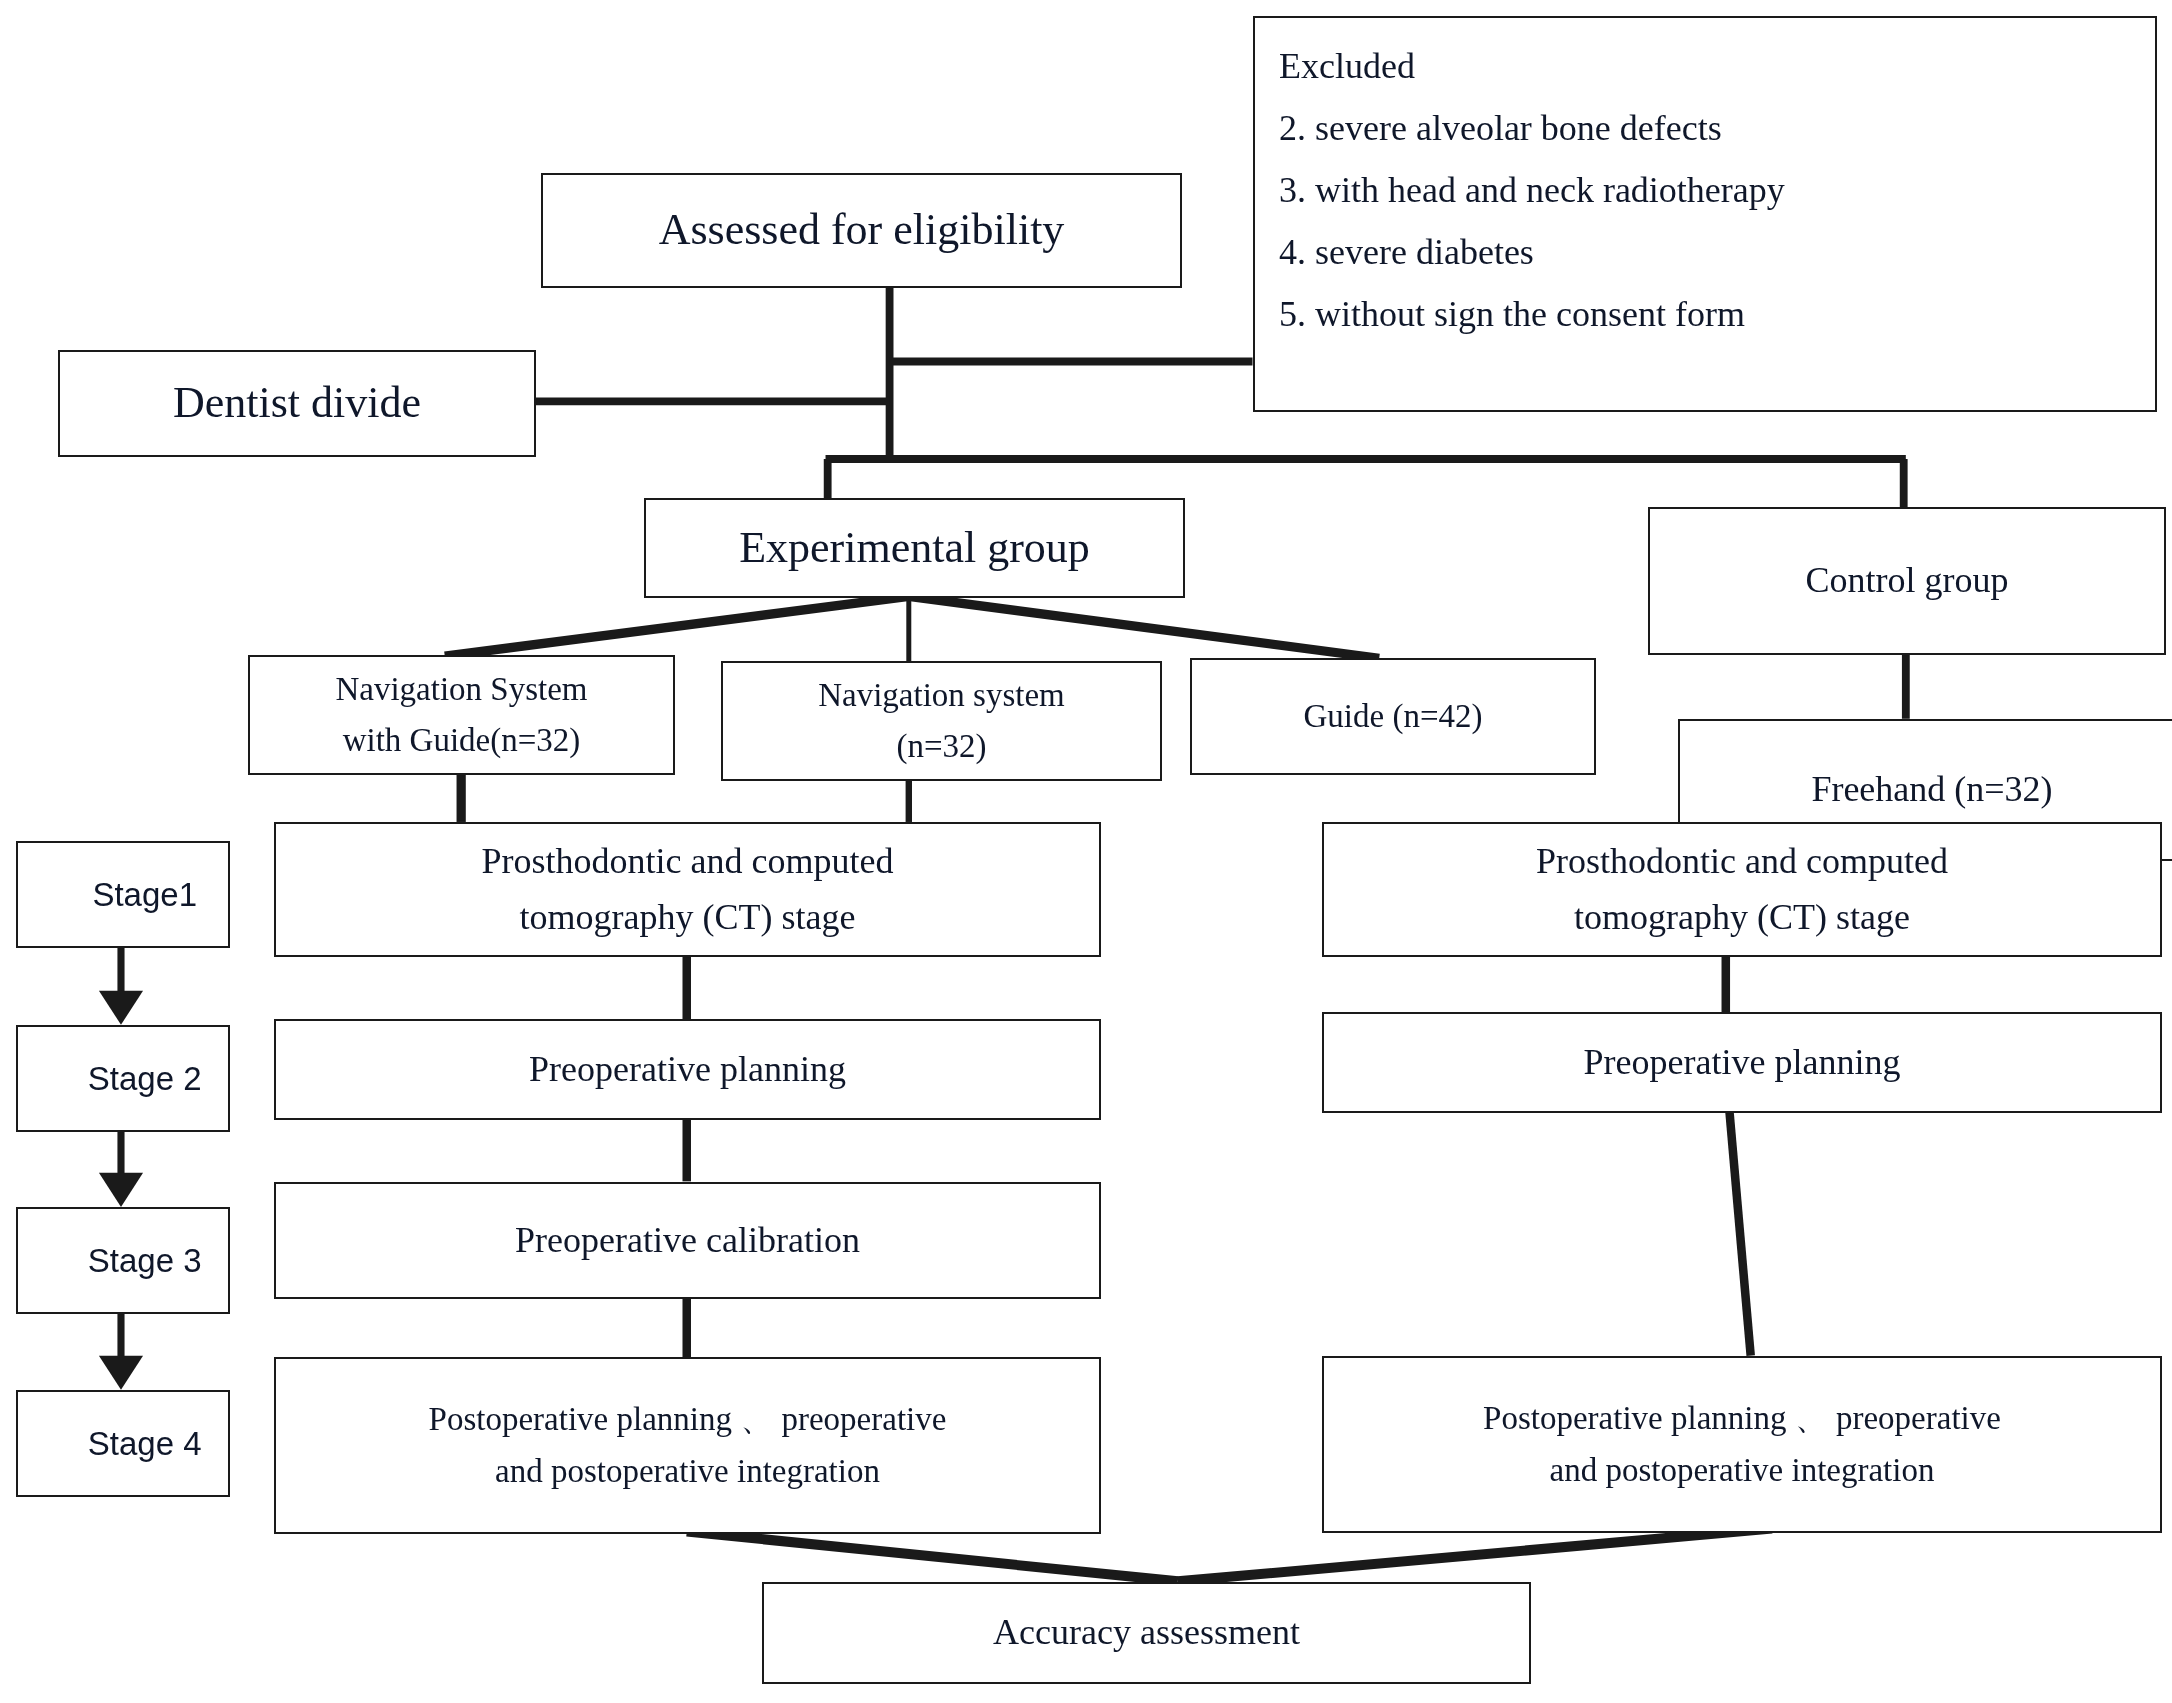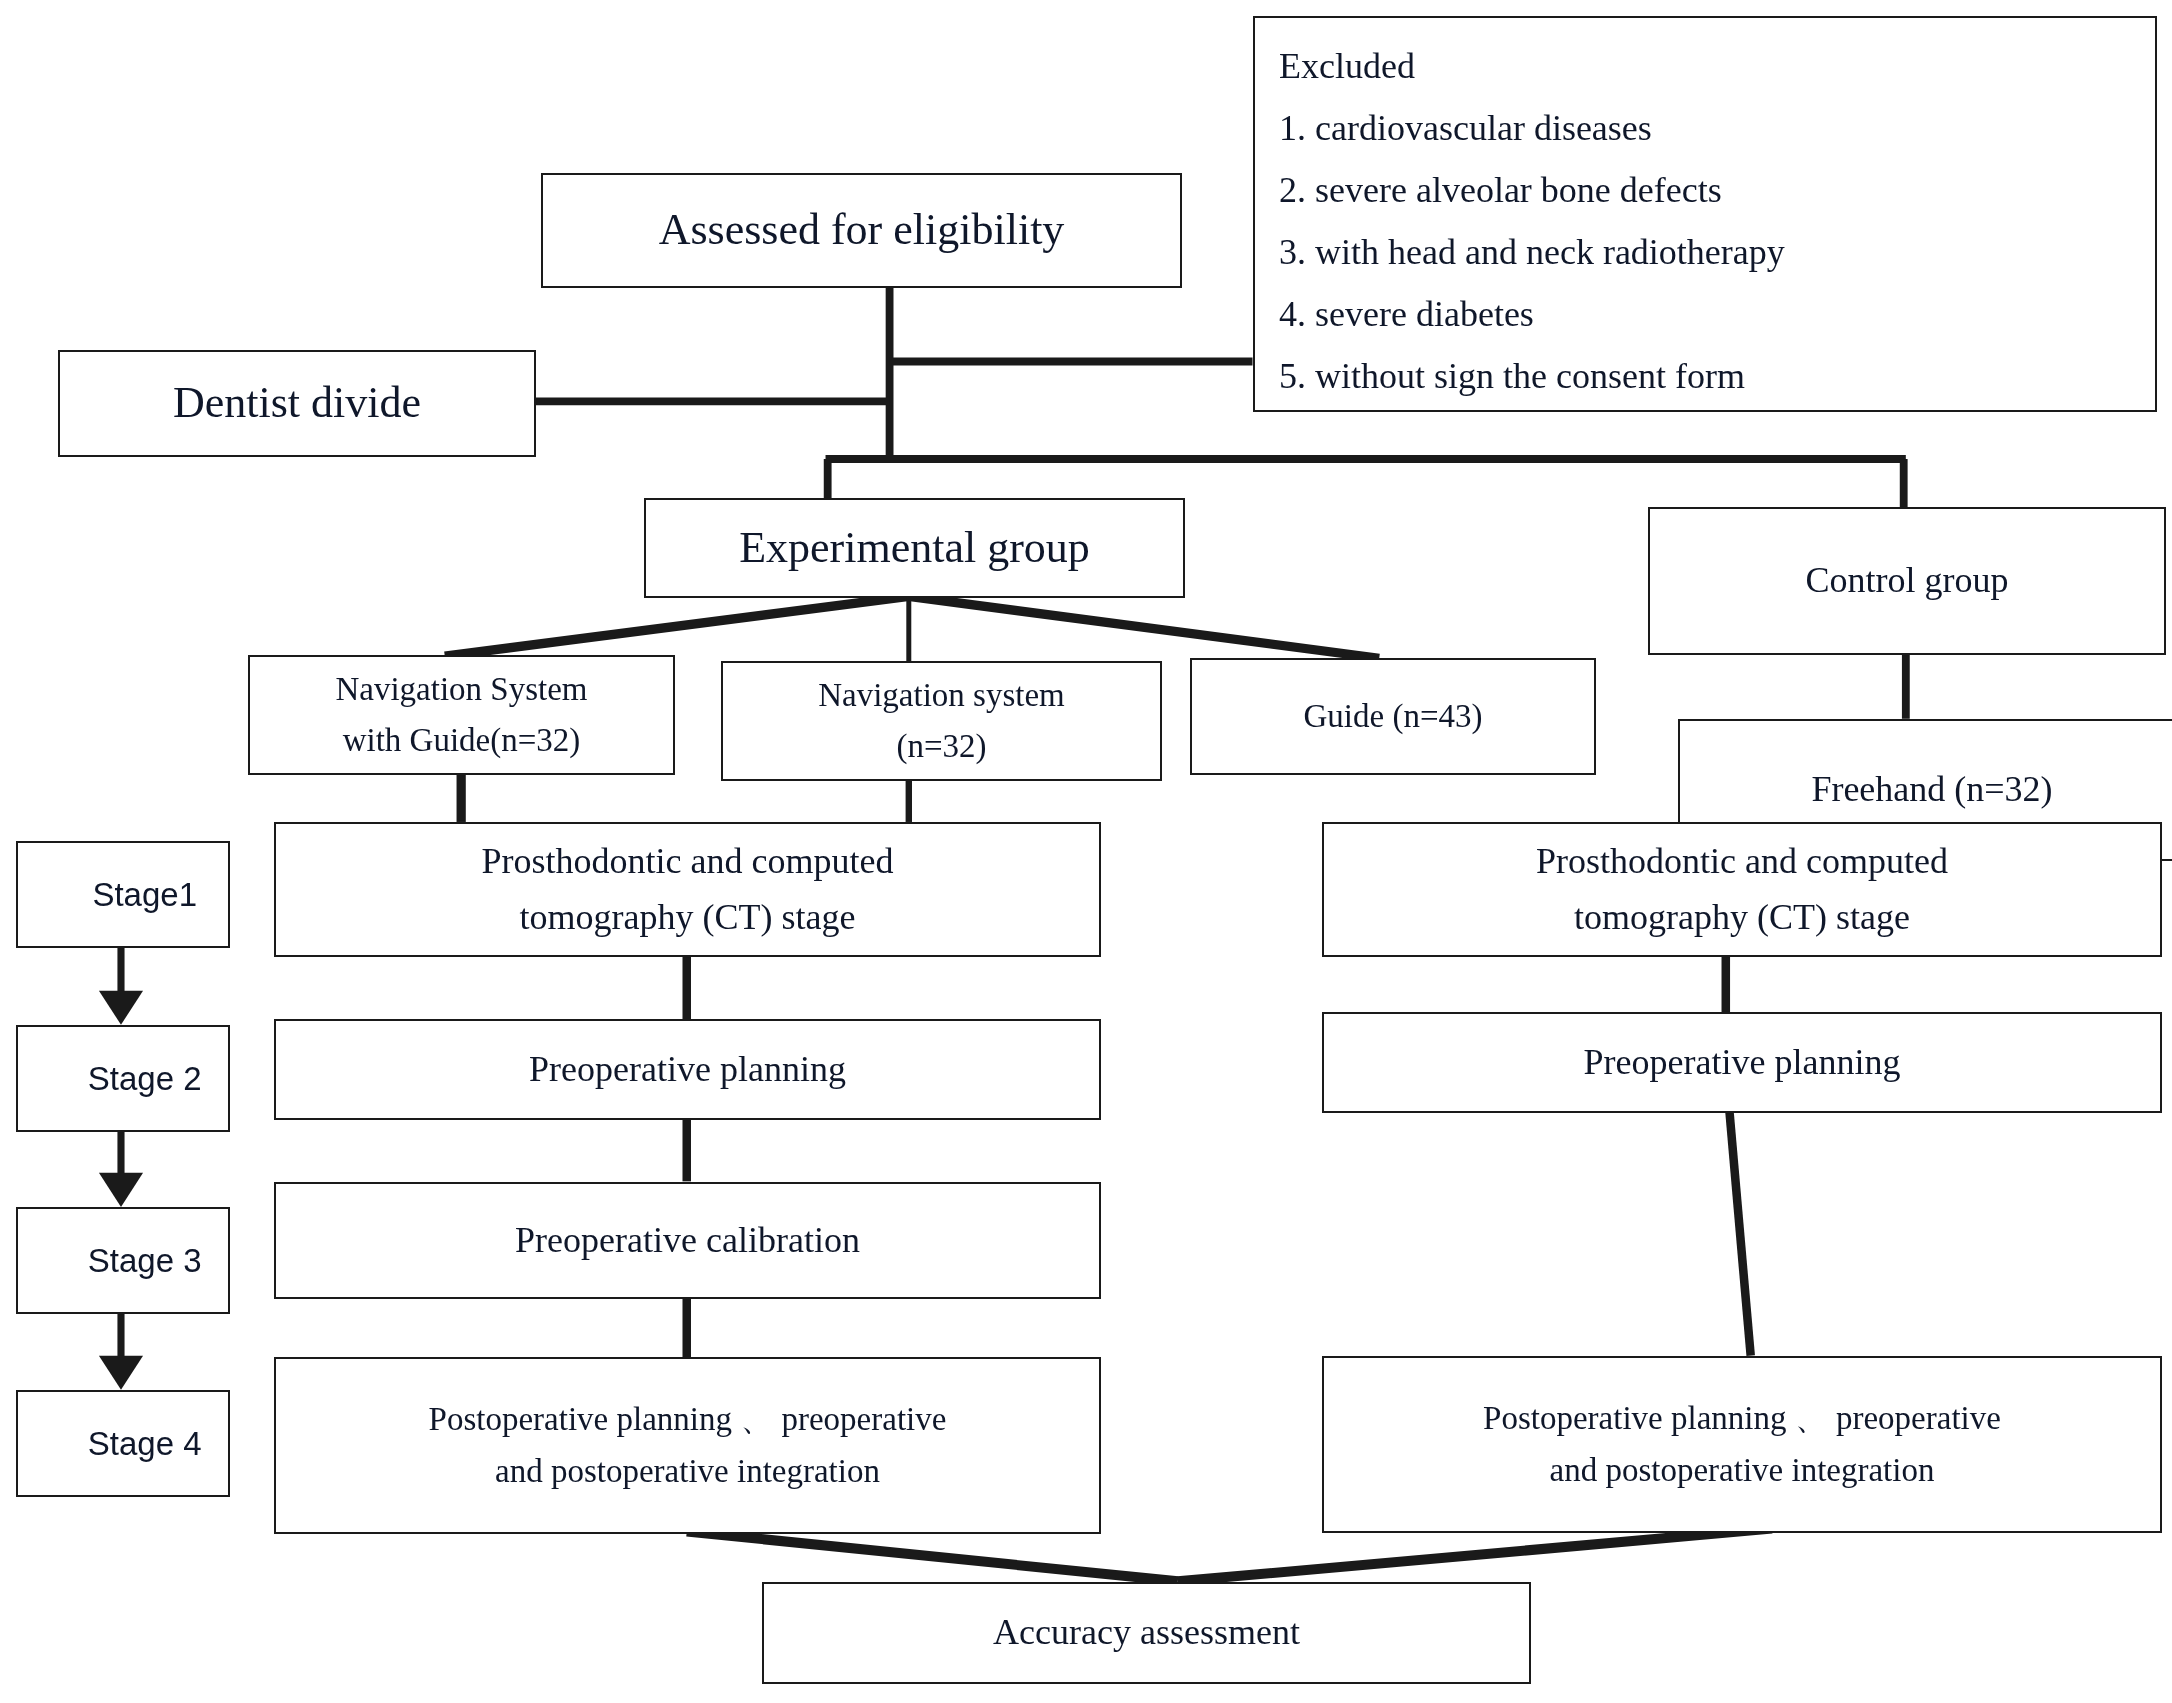--- a/index.html
+++ b/index.html
@@ -111,21 +111,20 @@
   <div class="node fs-xl" style="left:541px; top:173px; width:641px; height:115px;">
     <span class="line">Assessed for eligibility</span>
   </div>
 
   <div class="node fs-xl" style="left:58px; top:350px; width:478px; height:107px;">
     <span class="line">Dentist divide</span>
   </div>
 
   <div class="node listbox fs-md" style="left:1253px; top:15.7px; width:904px; height:396px;">
     <span class="line">Excluded</span>
-    <span class="line">1. cardiovascular diseases</span>
     <span class="line">2. severe alveolar bone defects</span>
     <span class="line">3. with head and neck radiotherapy</span>
     <span class="line">4. severe diabetes</span>
     <span class="line">5. without sign the consent form</span>
   </div>
 
   <div class="node fs-xl" style="left:644px; top:498px; width:541px; height:100px;">
     <span class="line">Experimental group</span>
   </div>
 
@@ -137,21 +136,21 @@
     <span class="line">Navigation System</span>
     <span class="line">with Guide(n=32)</span>
   </div>
 
   <div class="node fs-sm" style="left:721px; top:661px; width:441px; height:120px;">
     <span class="line">Navigation system</span>
     <span class="line">(n=32)</span>
   </div>
 
   <div class="node fs-sm" style="left:1190px; top:658px; width:406px; height:117px;">
-    <span class="line">Guide (n=43)</span>
+    <span class="line">Guide (n=42)</span>
   </div>
 
   <div class="node fs-md" style="left:1678px; top:719px; width:508px; height:142px;align-items:center;">
     <span class="line">Freehand (n=32)</span>
   </div>
 
   <div class="node sans fs-sm" style="left:15.7px; top:841px; width:214px; height:107px;">
     <span class="line">Stage1</span>
   </div>
   <div class="node sans fs-sm" style="left:15.7px; top:1025px; width:214px; height:107px;">

